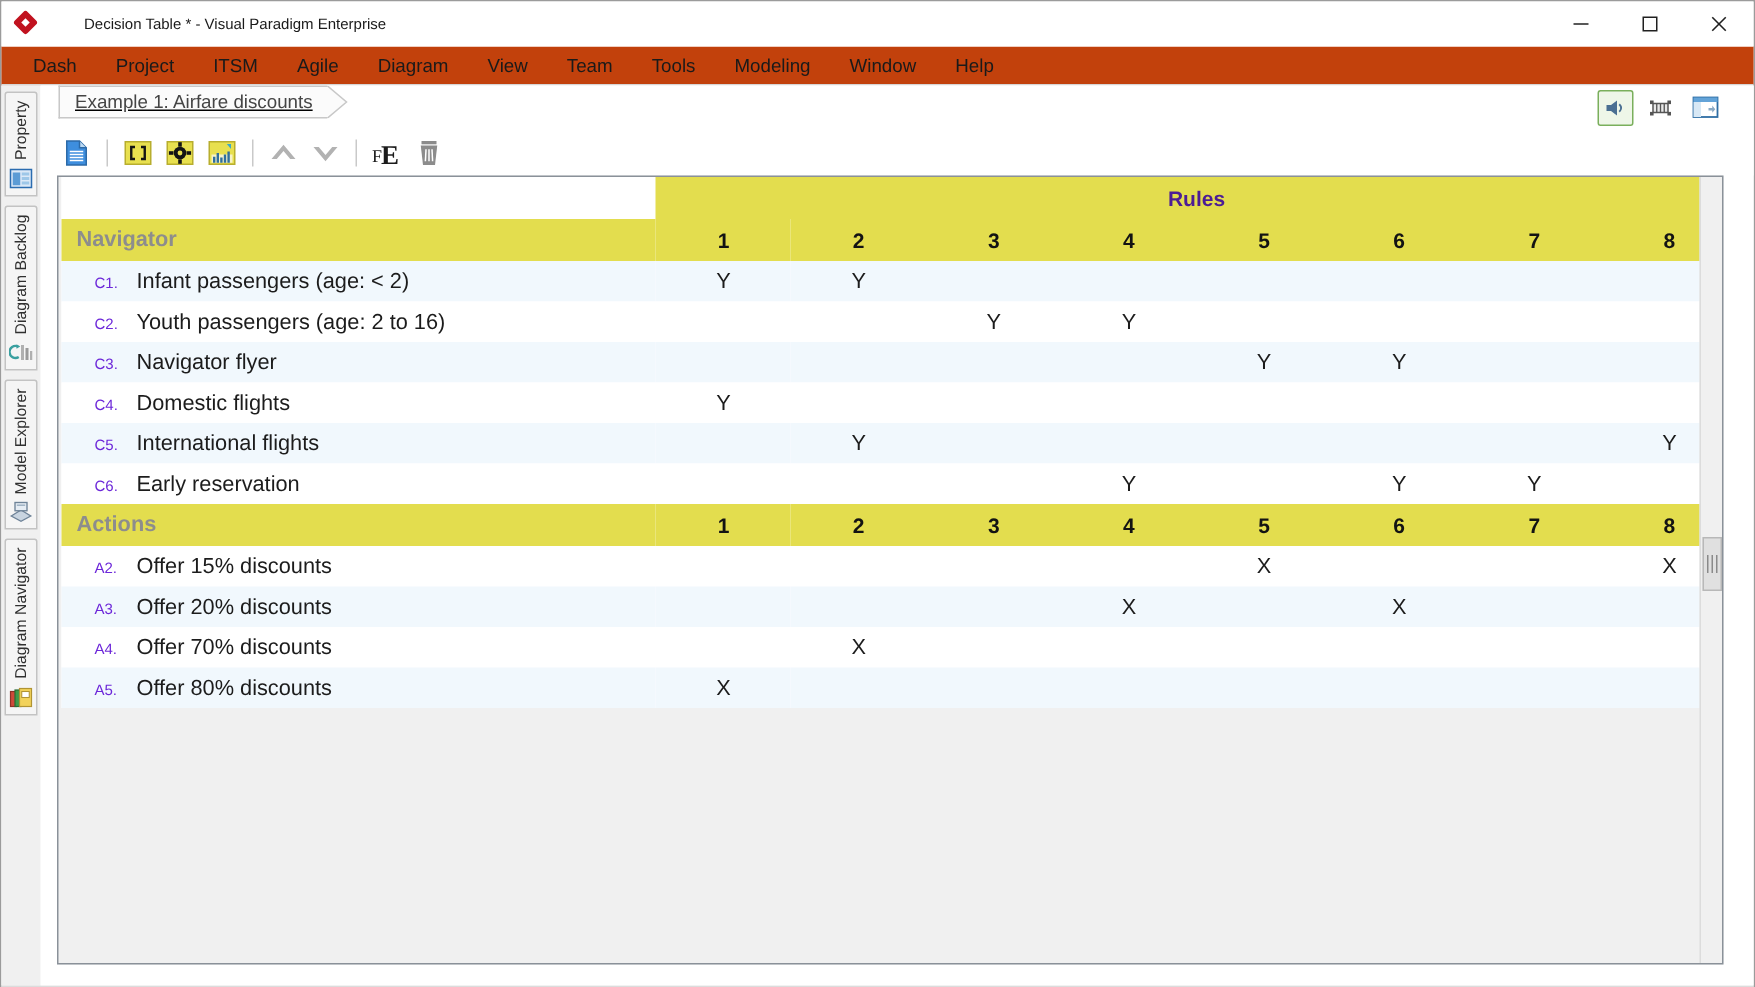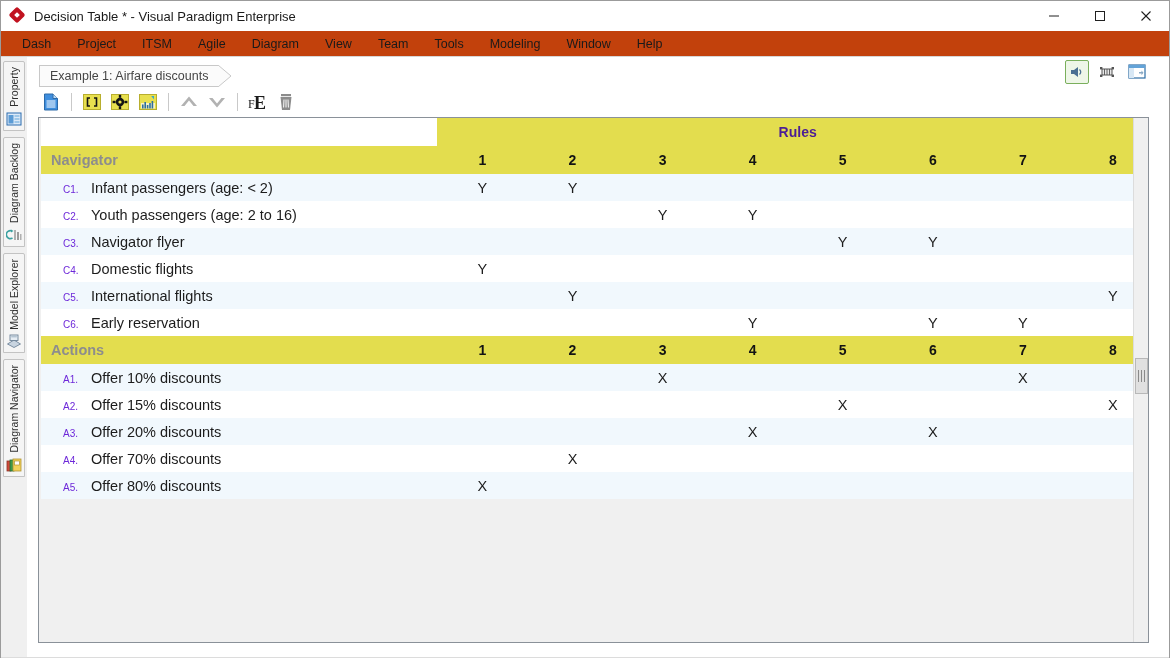--- a/index.html
+++ b/index.html
@@ -37,22 +37,23 @@
     transform: rotate(45deg);
     border-radius: 2px;
   }
   .app-logo .diamond-inner {
     position: absolute; left: 5px; top: 5px;
     width: 4px; height: 4px;
     background: #ffffff;
     transform: rotate(45deg);
   }
   .title-text {
-    font-size: 13px;
+    font-size: 10px;
     color: #1a1a1a;
+    margin-left: 22px;
   }
   .winbtns {
     position: absolute; right: 0; top: 0;
     height: 30px; display: flex;
   }
   .winbtn {
     width: 46px; height: 30px;
     display: flex; align-items: center; justify-content: center;
     font-size: 13px; color: #202020;
     font-family: "DejaVu Sans", sans-serif;
@@ -118,24 +119,25 @@
     display: flex;
     flex-direction: column;
     background: #ffffff;
     position: relative;
   }
 
   
   .crumbrow {
     height: 30px;
     display: flex;
-    align-items: flex-end;
+    align-items: flex-start;
     background: #ffffff;
     position: relative;
     padding-left: 12px;
+    text-decoration: underline;
   }
   .crumb {
     position: relative;
     height: 22px;
     display: flex;
     align-items: center;
     padding: 0 10px 0 10px;
     font-size: 12.5px;
     color: #454545;
     background: #fbfbfb;
@@ -669,33 +671,20 @@
               <td class="cell-num">1</td>
               <td class="cell-num">2</td>
               <td class="cell-num">3</td>
               <td class="cell-num">4</td>
               <td class="cell-num">5</td>
               <td class="cell-num">6</td>
               <td class="cell-num">7</td>
               <td class="cell-num">8</td>
             </tr>
 
-            <tr class="r-data alt">
-              <td class="cell-label">
-                <span class="idx">A1.</span><span class="txt">Offer 10% discounts</span>
-              </td>
-              <td class="cell-mark"></td>
-              <td class="cell-mark"></td>
-              <td class="cell-mark">X</td>
-              <td class="cell-mark"></td>
-              <td class="cell-mark"></td>
-              <td class="cell-mark"></td>
-              <td class="cell-mark">X</td>
-              <td class="cell-mark"></td>
-            </tr>
 
             <tr class="r-data plain">
               <td class="cell-label">
                 <span class="idx">A2.</span><span class="txt">Offer 15% discounts</span>
               </td>
               <td class="cell-mark"></td>
               <td class="cell-mark"></td>
               <td class="cell-mark"></td>
               <td class="cell-mark"></td>
               <td class="cell-mark">X</td>

